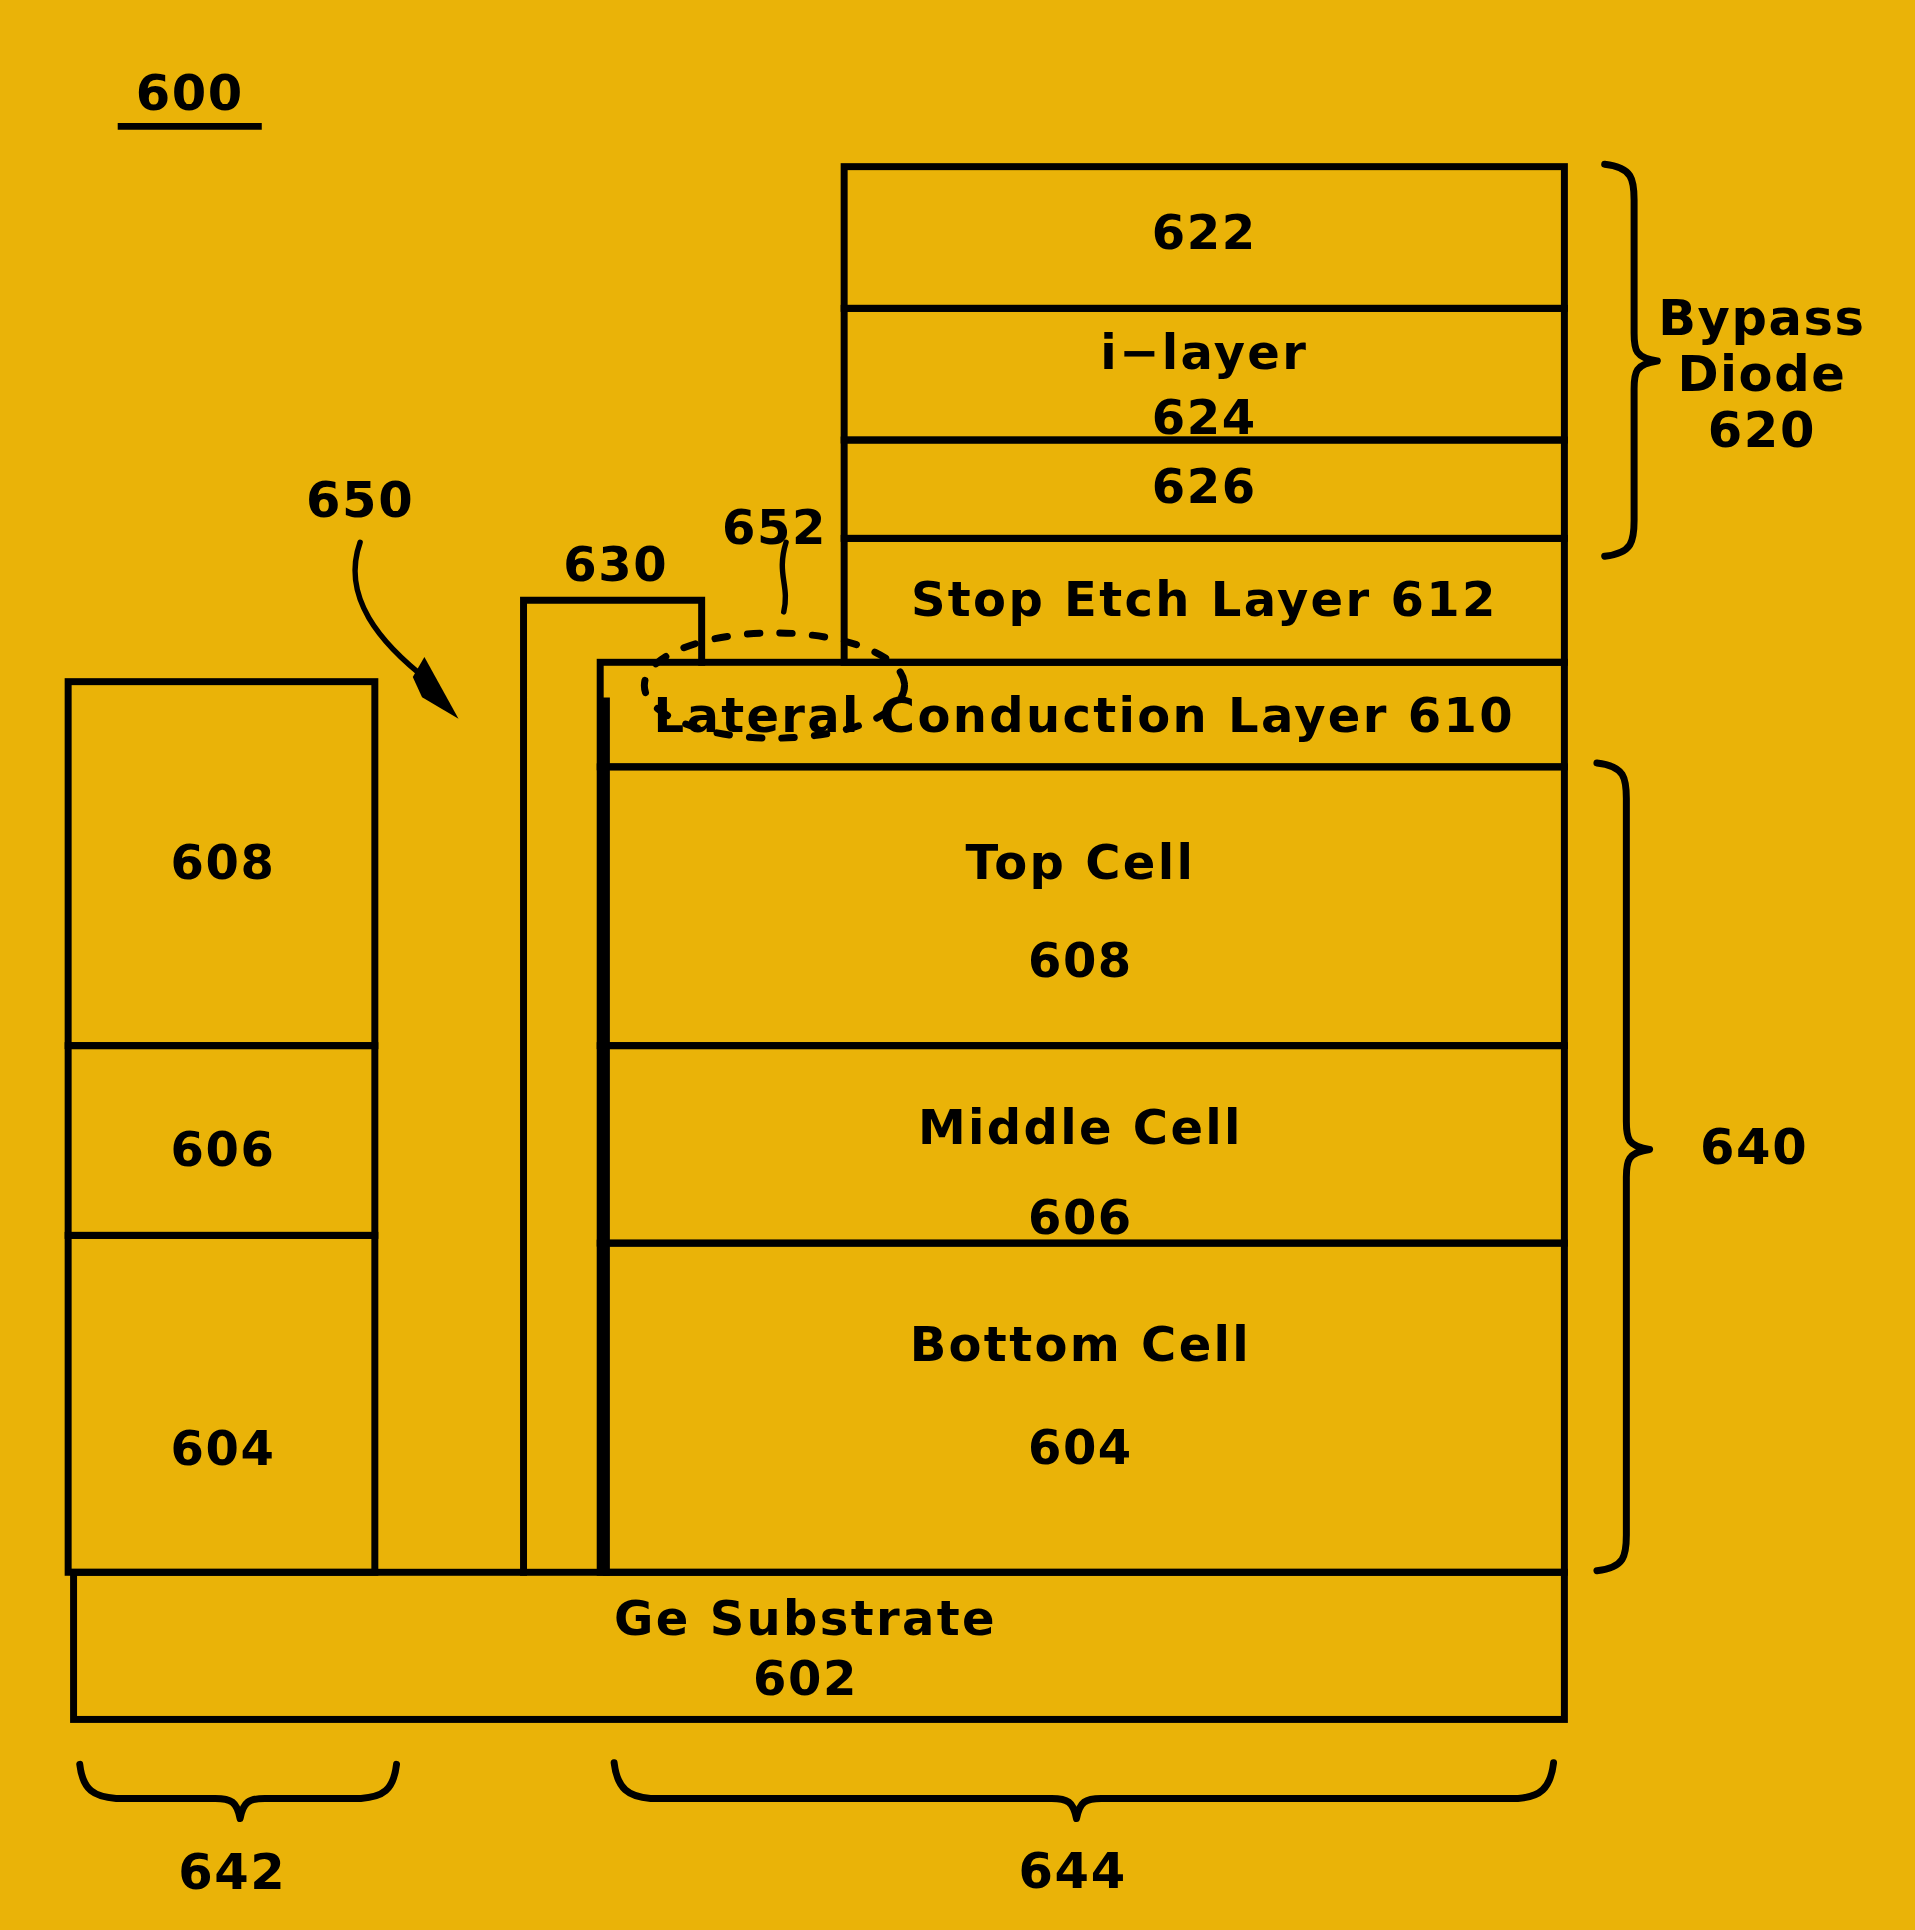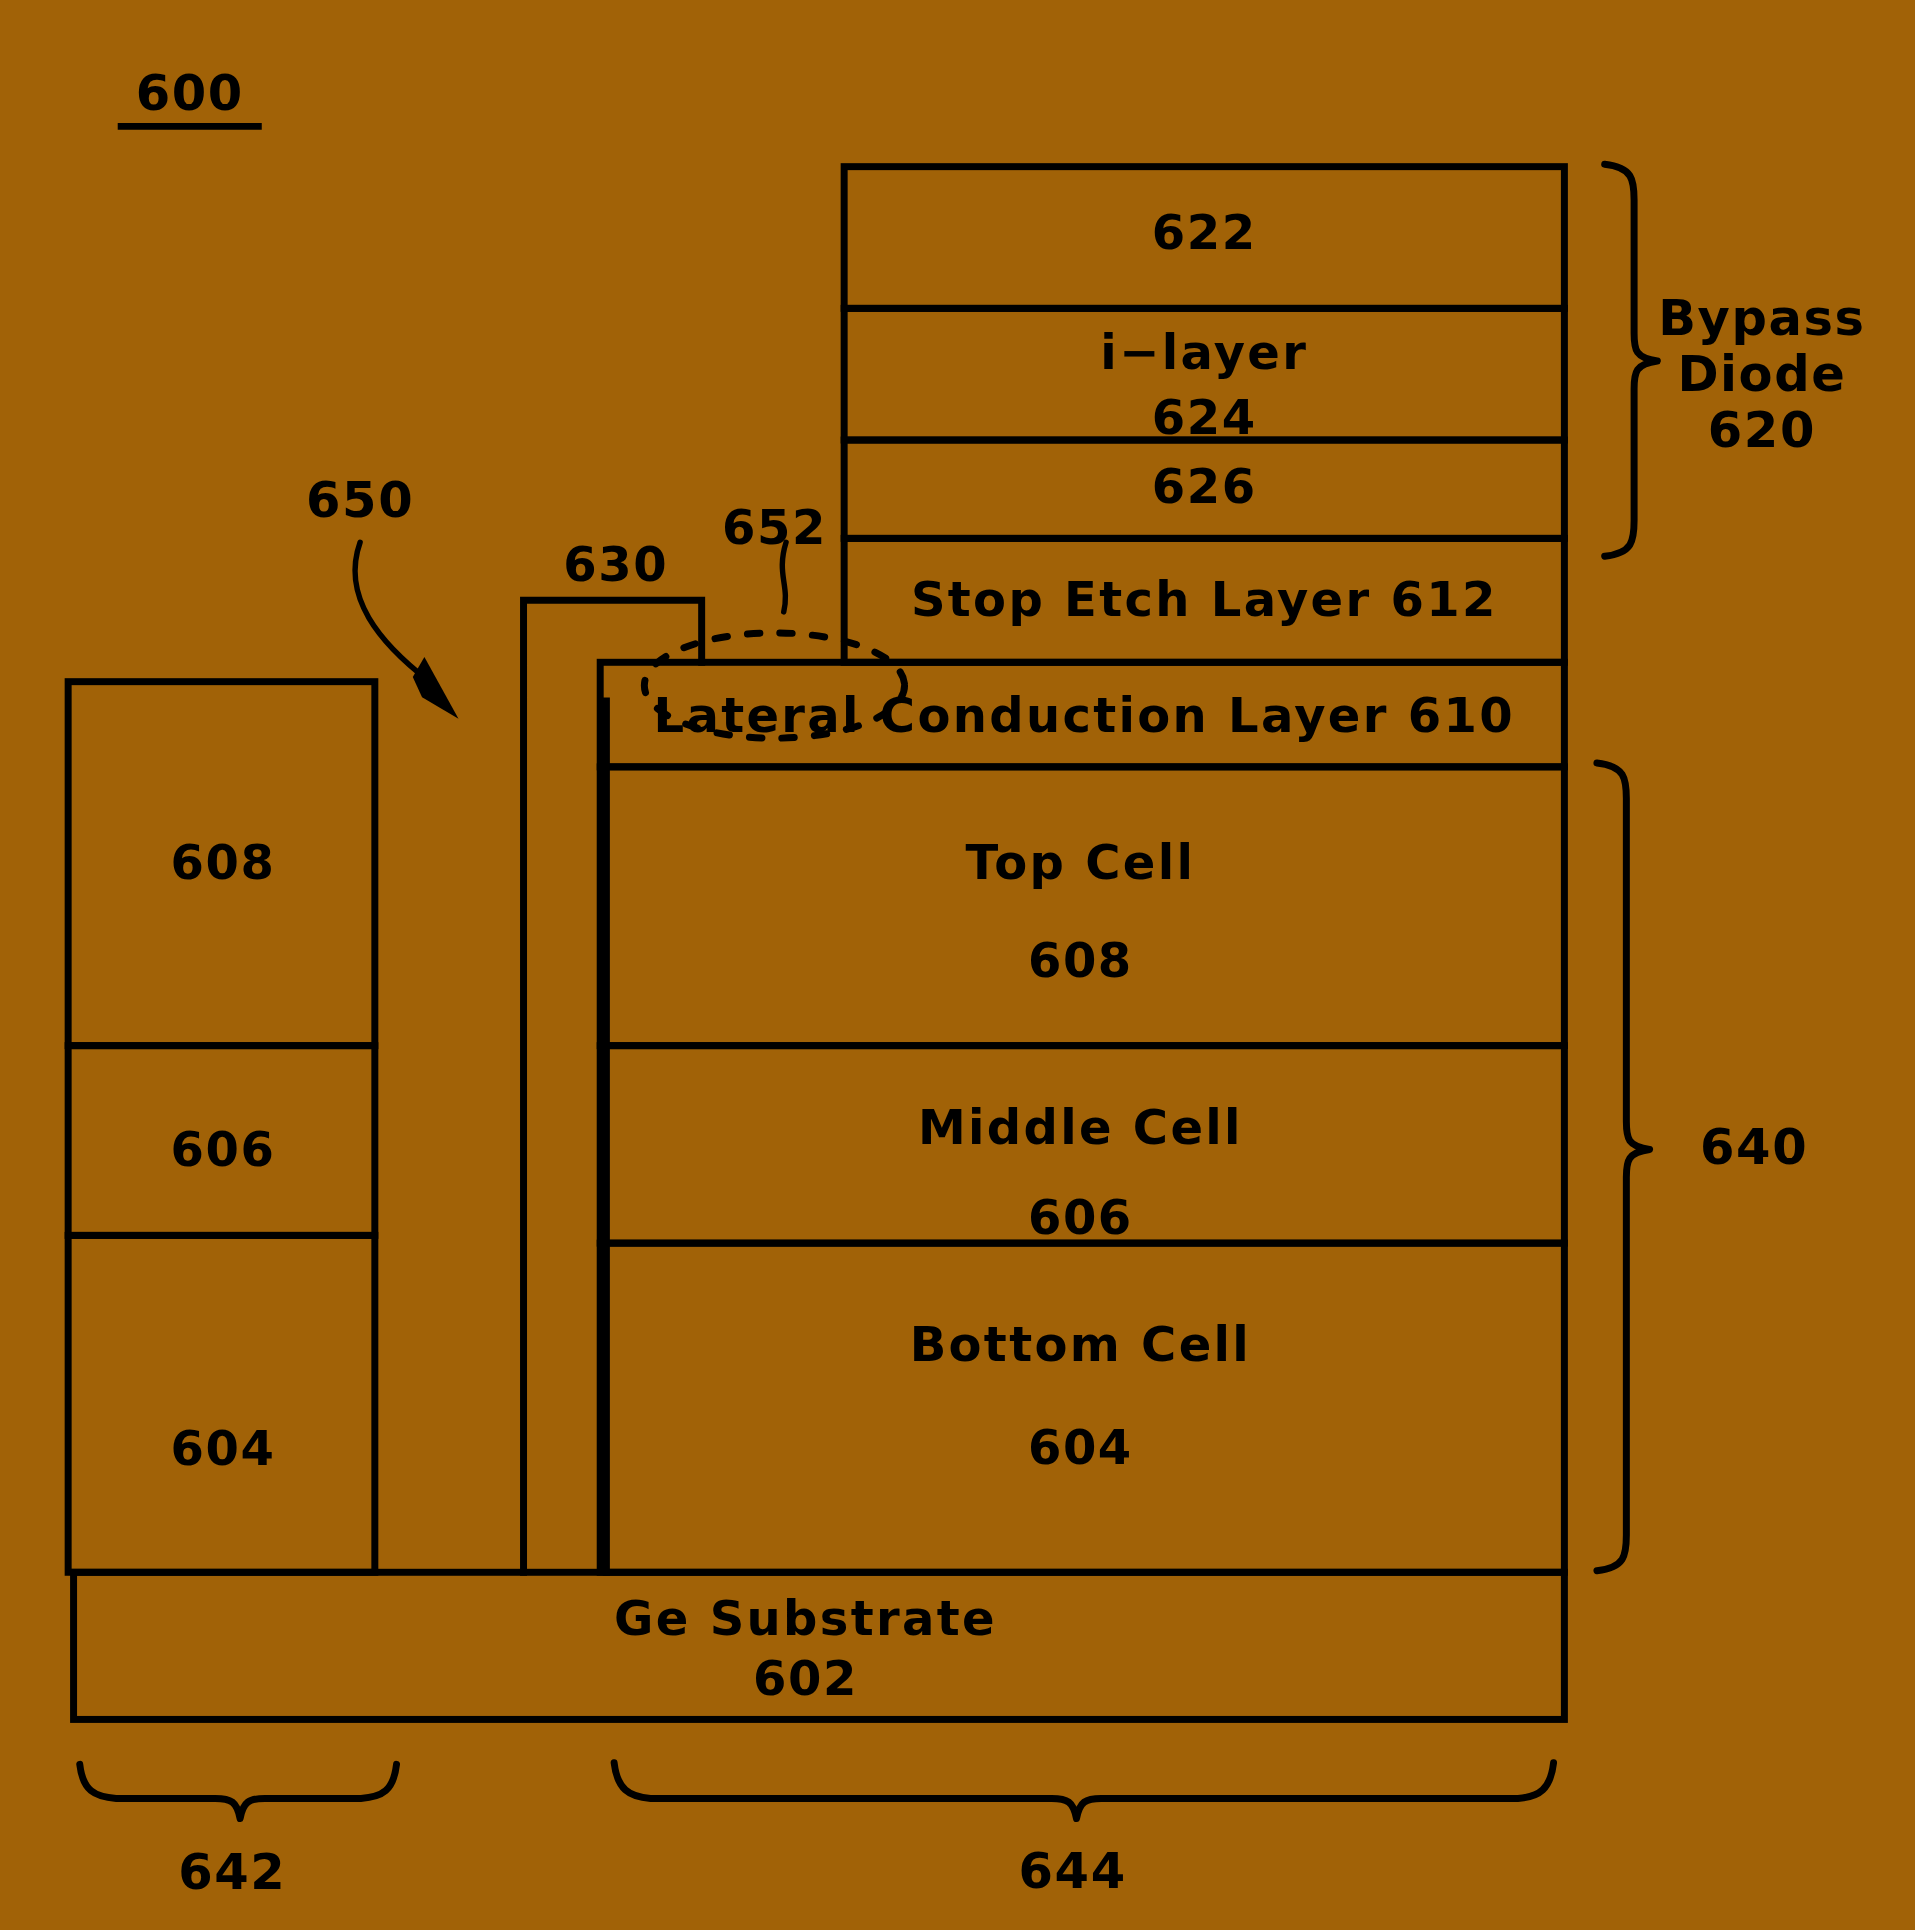--- a/index.html
+++ b/index.html
@@ -8,21 +8,21 @@
     padding: 0;
     background: #ffffff;
   }
   body {
     font-family: "DejaVu Sans", sans-serif;
   }
   #figure {
     position: relative;
     width: 1916px;
     height: 1931px;
-    background: #a16207;
+    background: #eab308;
     overflow: hidden;
   }
   #figure svg {
     position: absolute;
     left: 0;
     top: 0;
   }
   .fig-text {
     font-family: "DejaVu Sans", sans-serif;
     font-weight: 700;

